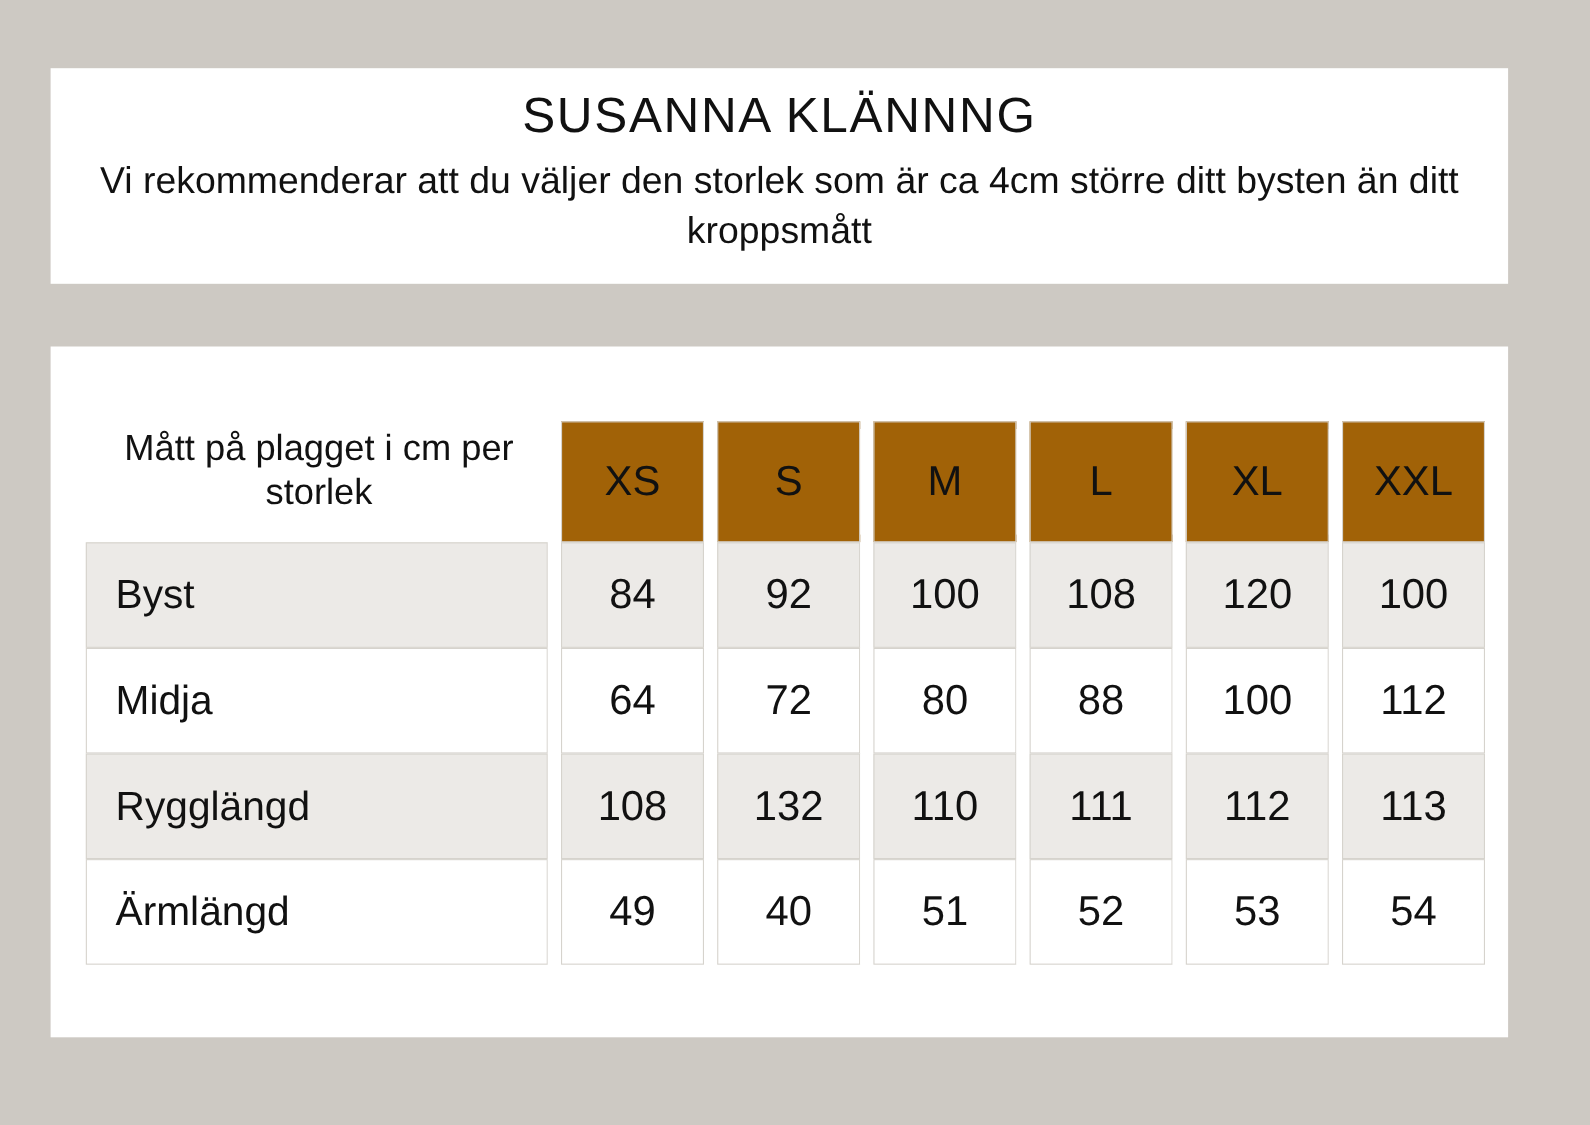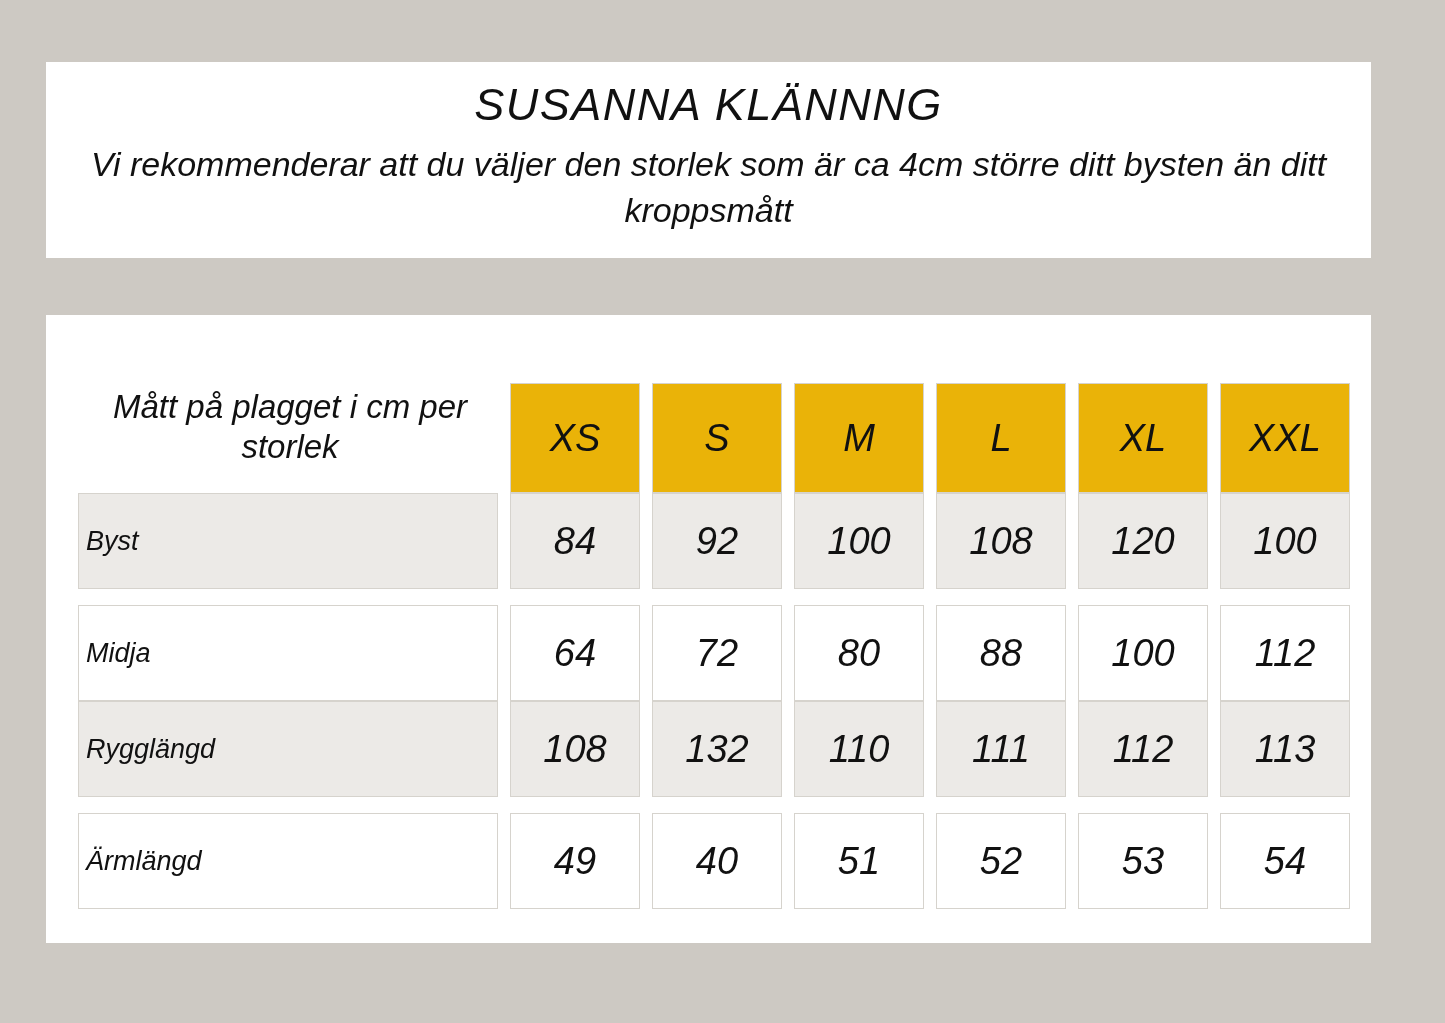--- a/index.html
+++ b/index.html
@@ -13,21 +13,20 @@
     font-family: "Liberation Sans", sans-serif;
     color: #1a1a1a;
     overflow: hidden;
   }
 
   .page {
     position: relative;
     width: 1274px;
     height: 1023px;
     box-sizing: border-box;
-    font-style: italic;
   }
 
   
   .header-card {
     position: absolute;
     left: 46px;
     top: 62px;
     width: 1325px;
     height: 196px;
     background: #ffffff;
@@ -96,22 +95,22 @@
     height: 96px;
     border: 1px solid #d6d3cd;
     display: flex;
     align-items: center;
     font-weight: 400;
     color: #111111;
   }
 
   .cell.label {
     justify-content: flex-start;
-    padding-left: 7px;
-    font-size: 27px;
+    padding-left: 26px;
+    font-size: 37px;
   }
 
   .cell.value {
     justify-content: center;
     font-size: 38px;
   }
 
   .cell.head-label {
     height: 110px;
     border: none;
@@ -119,29 +118,28 @@
     font-size: 33px;
     line-height: 1.22;
     display: block;
     padding-top: 4px;
   }
 
   .cell.head-size {
     height: 110px;
     justify-content: center;
     font-size: 38px;
-    background: #eab308;
+    background: #a16207;
   }
 
   .row-shaded .cell {
     background: #eceae7;
   }
   .row-plain .cell {
     background: #ffffff;
-    margin-top: 16px;
   }
 
   .spacer {
     background: #ffffff !important;
     border: none !important;
   }
 
   .sep {
     background: #ffffff;
     border: none;

